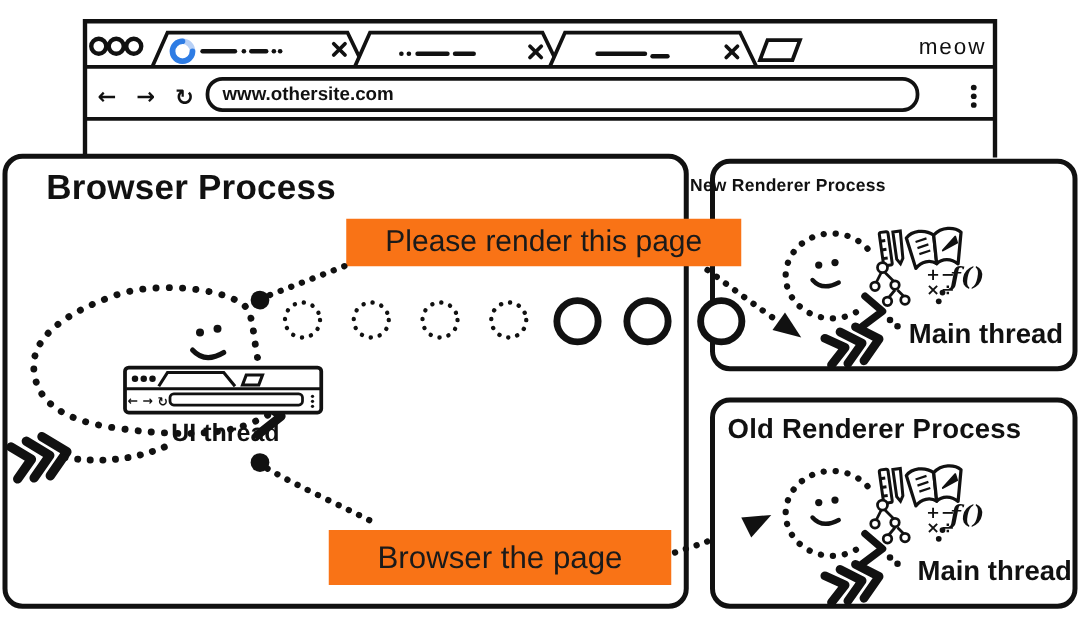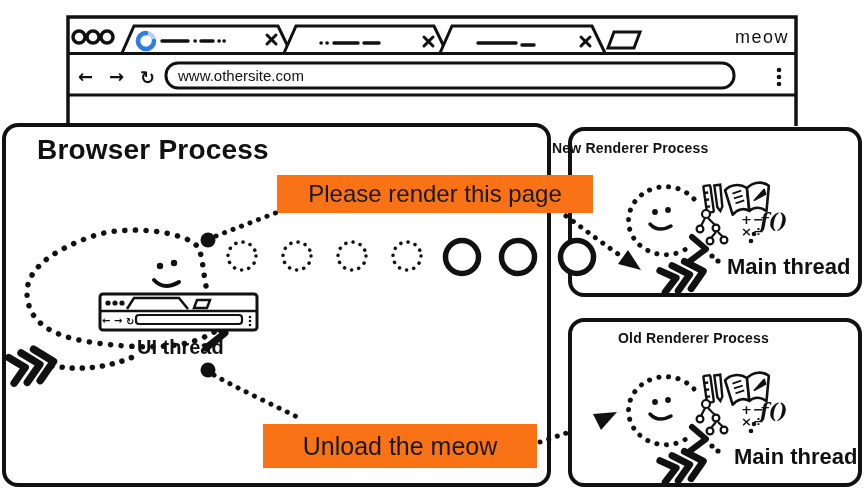--- a/index.html
+++ b/index.html
@@ -7,30 +7,30 @@
           font-family:"Liberation Sans", sans-serif;color:#111;}
   svg{position:absolute;left:0;top:0;}
   .layer{pointer-events:none;}
   .box{position:absolute;background:#fff;border:4px solid #111;border-radius:16px;box-sizing:border-box;}
   .box-bp{left:2px;top:123px;width:549px;height:364px;}
   .box-nr{left:568px;top:127px;width:294px;height:170px;}
   .box-or{left:568px;top:318px;width:294px;height:169px;}
   .title{position:absolute;font-weight:700;letter-spacing:.2px;}
   .t-bp{left:37px;top:134px;font-size:28px;}
   .t-nr{left:552px;top:140px;font-size:14px;}
-  .t-or{left:582px;top:330px;font-size:14px;margin-left:36px;}
+  .t-or{left:582px;top:330px;font-size:22px;}
   .thread{position:absolute;font-size:22px;font-weight:600;}
   .ui-thread{left:137px;top:336px;font-size:20px;}
   .mt-new{left:727px;top:254px;}
   .mt-old{left:734px;top:444px;}
   .msg{position:absolute;background:#f97316;display:flex;align-items:center;justify-content:center;
        font-size:24px;font-weight:500;color:#1a1a1a;z-index:3;}
   .msg-render{left:277px;top:175px;width:316px;height:38px;}
   .msg-unload{left:263px;top:424px;width:274px;height:44px;font-size:25px;}
-  .url{position:absolute;left:178px;top:67px;font-size:15px;font-weight:400;z-index:2;}
+  .url{position:absolute;left:178px;top:67px;font-size:15px;font-weight:700;z-index:2;}
   .brand{position:absolute;left:735px;top:27px;font-size:18px;font-weight:400;letter-spacing:1.5px;z-index:2;}
   .chrome{z-index:1;}
   .boxes-z{z-index:2;}
   .deco{z-index:4;}
   .txtlayer{z-index:2;}
 </style>
 </head>
 <body>
 
 <div class="canvas">
@@ -111,21 +111,21 @@
   <div class="title t-or txtlayer">Old Renderer Process</div>
 
   <div class="thread ui-thread txtlayer">UI thread</div>
   <div class="thread mt-new txtlayer">Main thread</div>
   <div class="thread mt-old txtlayer">Main thread</div>
 
   <div class="msg msg-render">
     <span>Please render this page</span>
   </div>
   <div class="msg msg-unload">
-    <span>Unload the meow</span>
+    <span>Browser the page</span>
   </div>
 
   <svg class="deco layer" width="865" height="504" viewBox="0 0 865 504">
     <defs>
 
       <g id="activity-cluster">
         <path d="M 694,199 A 37,34 0 1 0 689,247" fill="none" stroke="#111" stroke-width="5" stroke-linecap="round" stroke-dasharray="0.1 9.5"></path>
         <polyline points="692,237 706,249 690,261" fill="none" stroke="#111" stroke-width="6" stroke-linecap="round" stroke-linejoin="round"></polyline>
         <circle cx="712" cy="256" r="2.6" fill="#111"></circle>
         <circle cx="718" cy="261" r="2.6" fill="#111"></circle>

